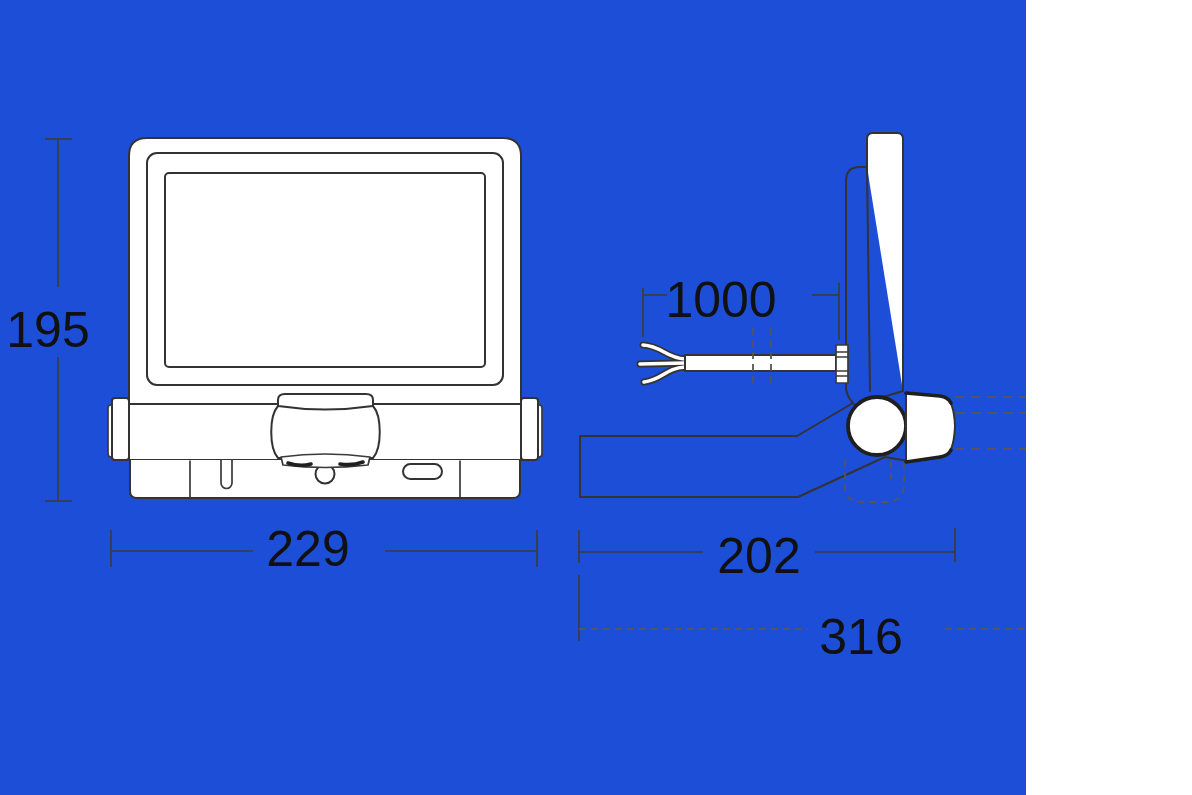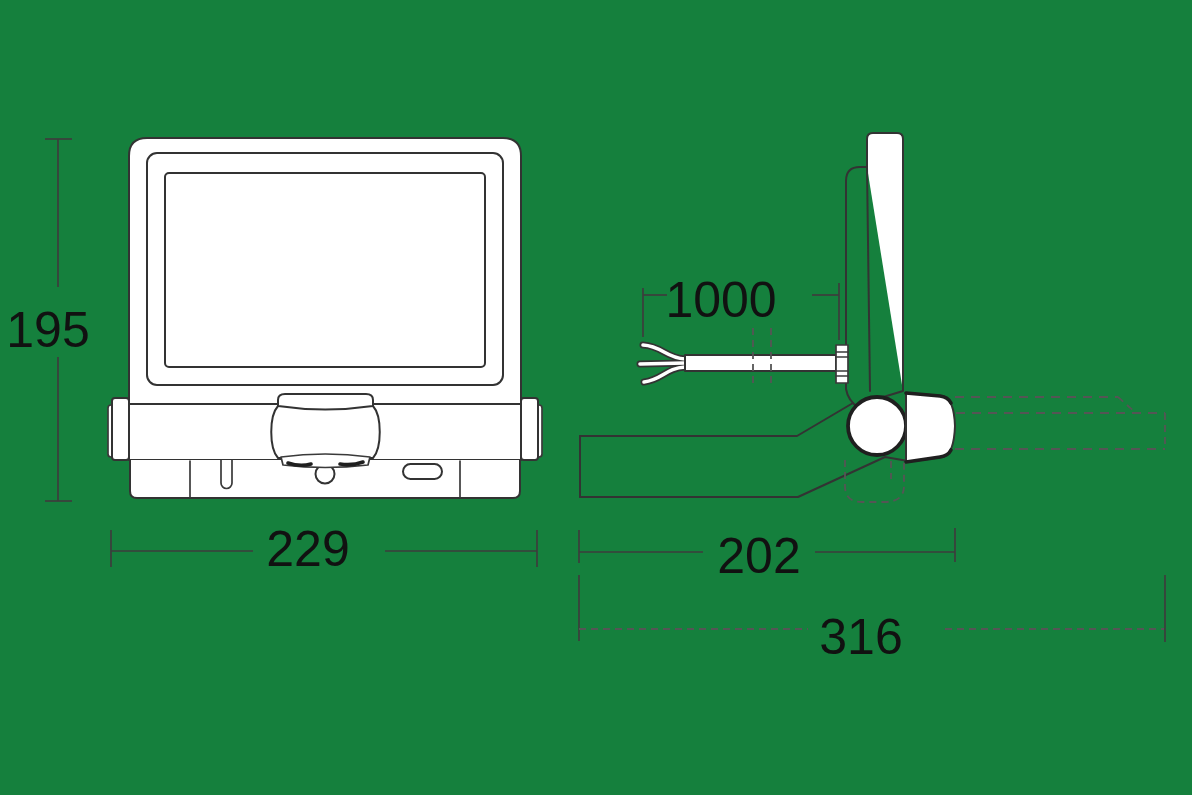--- a/index.html
+++ b/index.html
@@ -1,19 +1,19 @@
 <!DOCTYPE html>
 <html><head>
 <meta charset="utf-8">
 <style>
   html,body{margin:0;padding:0;background:#fff;}
   .stage{
     position:relative;
-    width:1192px;height:795px;
-    background:#15803d;
+    width:1026px;height:795px;
+    background:#1d4ed8;
     font-family:"Liberation Sans", sans-serif;
     overflow:hidden;
   }
   svg{display:block;}
   text{
     font-family:"Liberation Sans", sans-serif;
     font-size:50px;
     fill:#111111;
   }
   .ln{stroke:#333333;stroke-width:2;fill:none;stroke-linecap:round;stroke-linejoin:round;}

